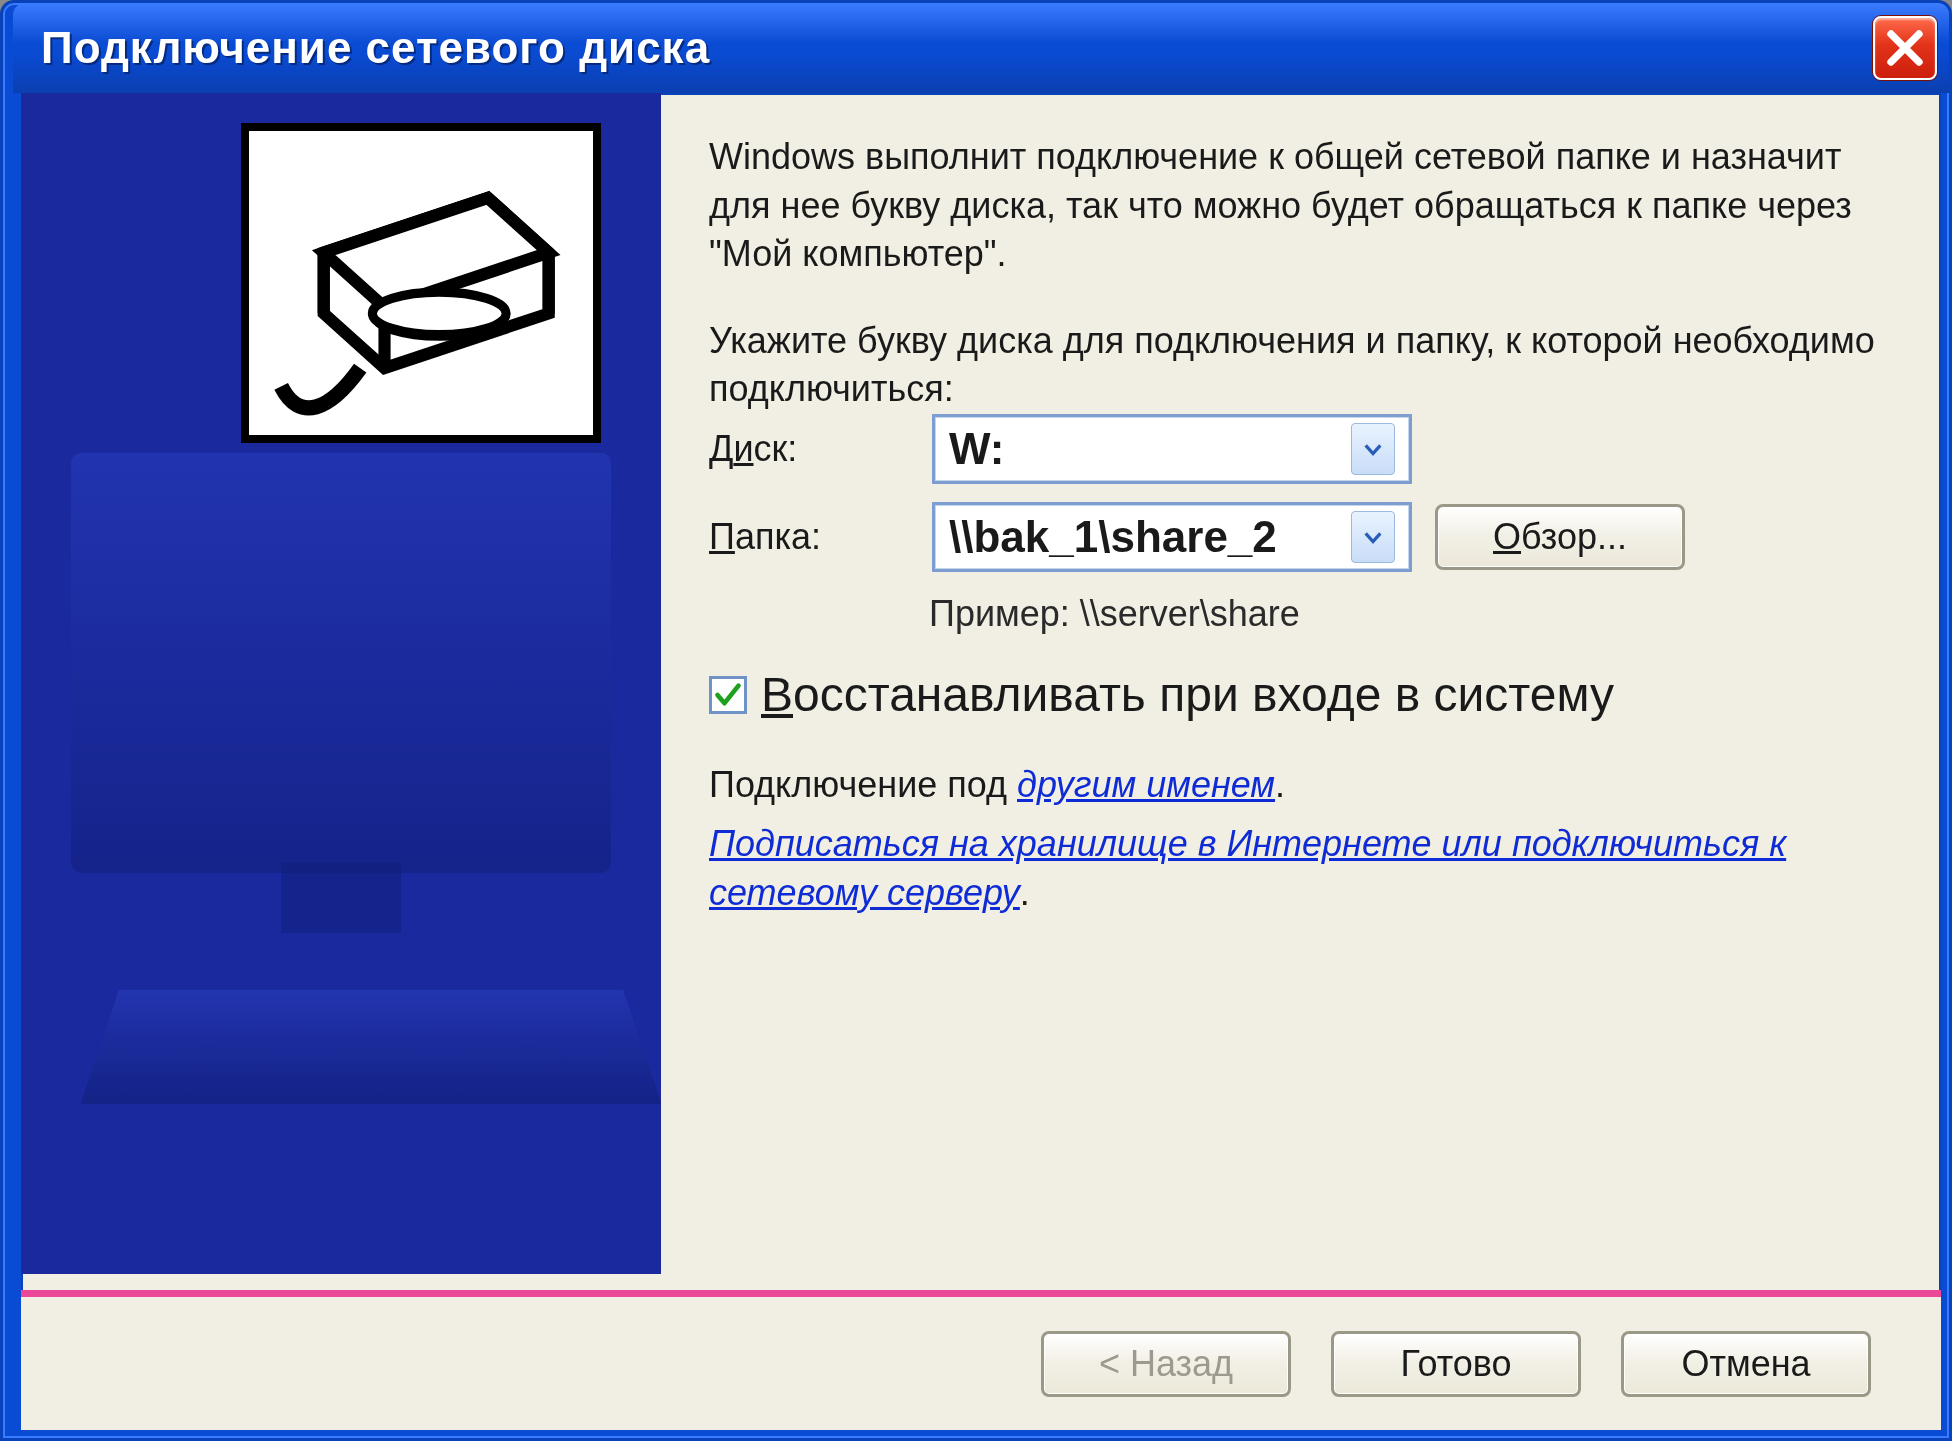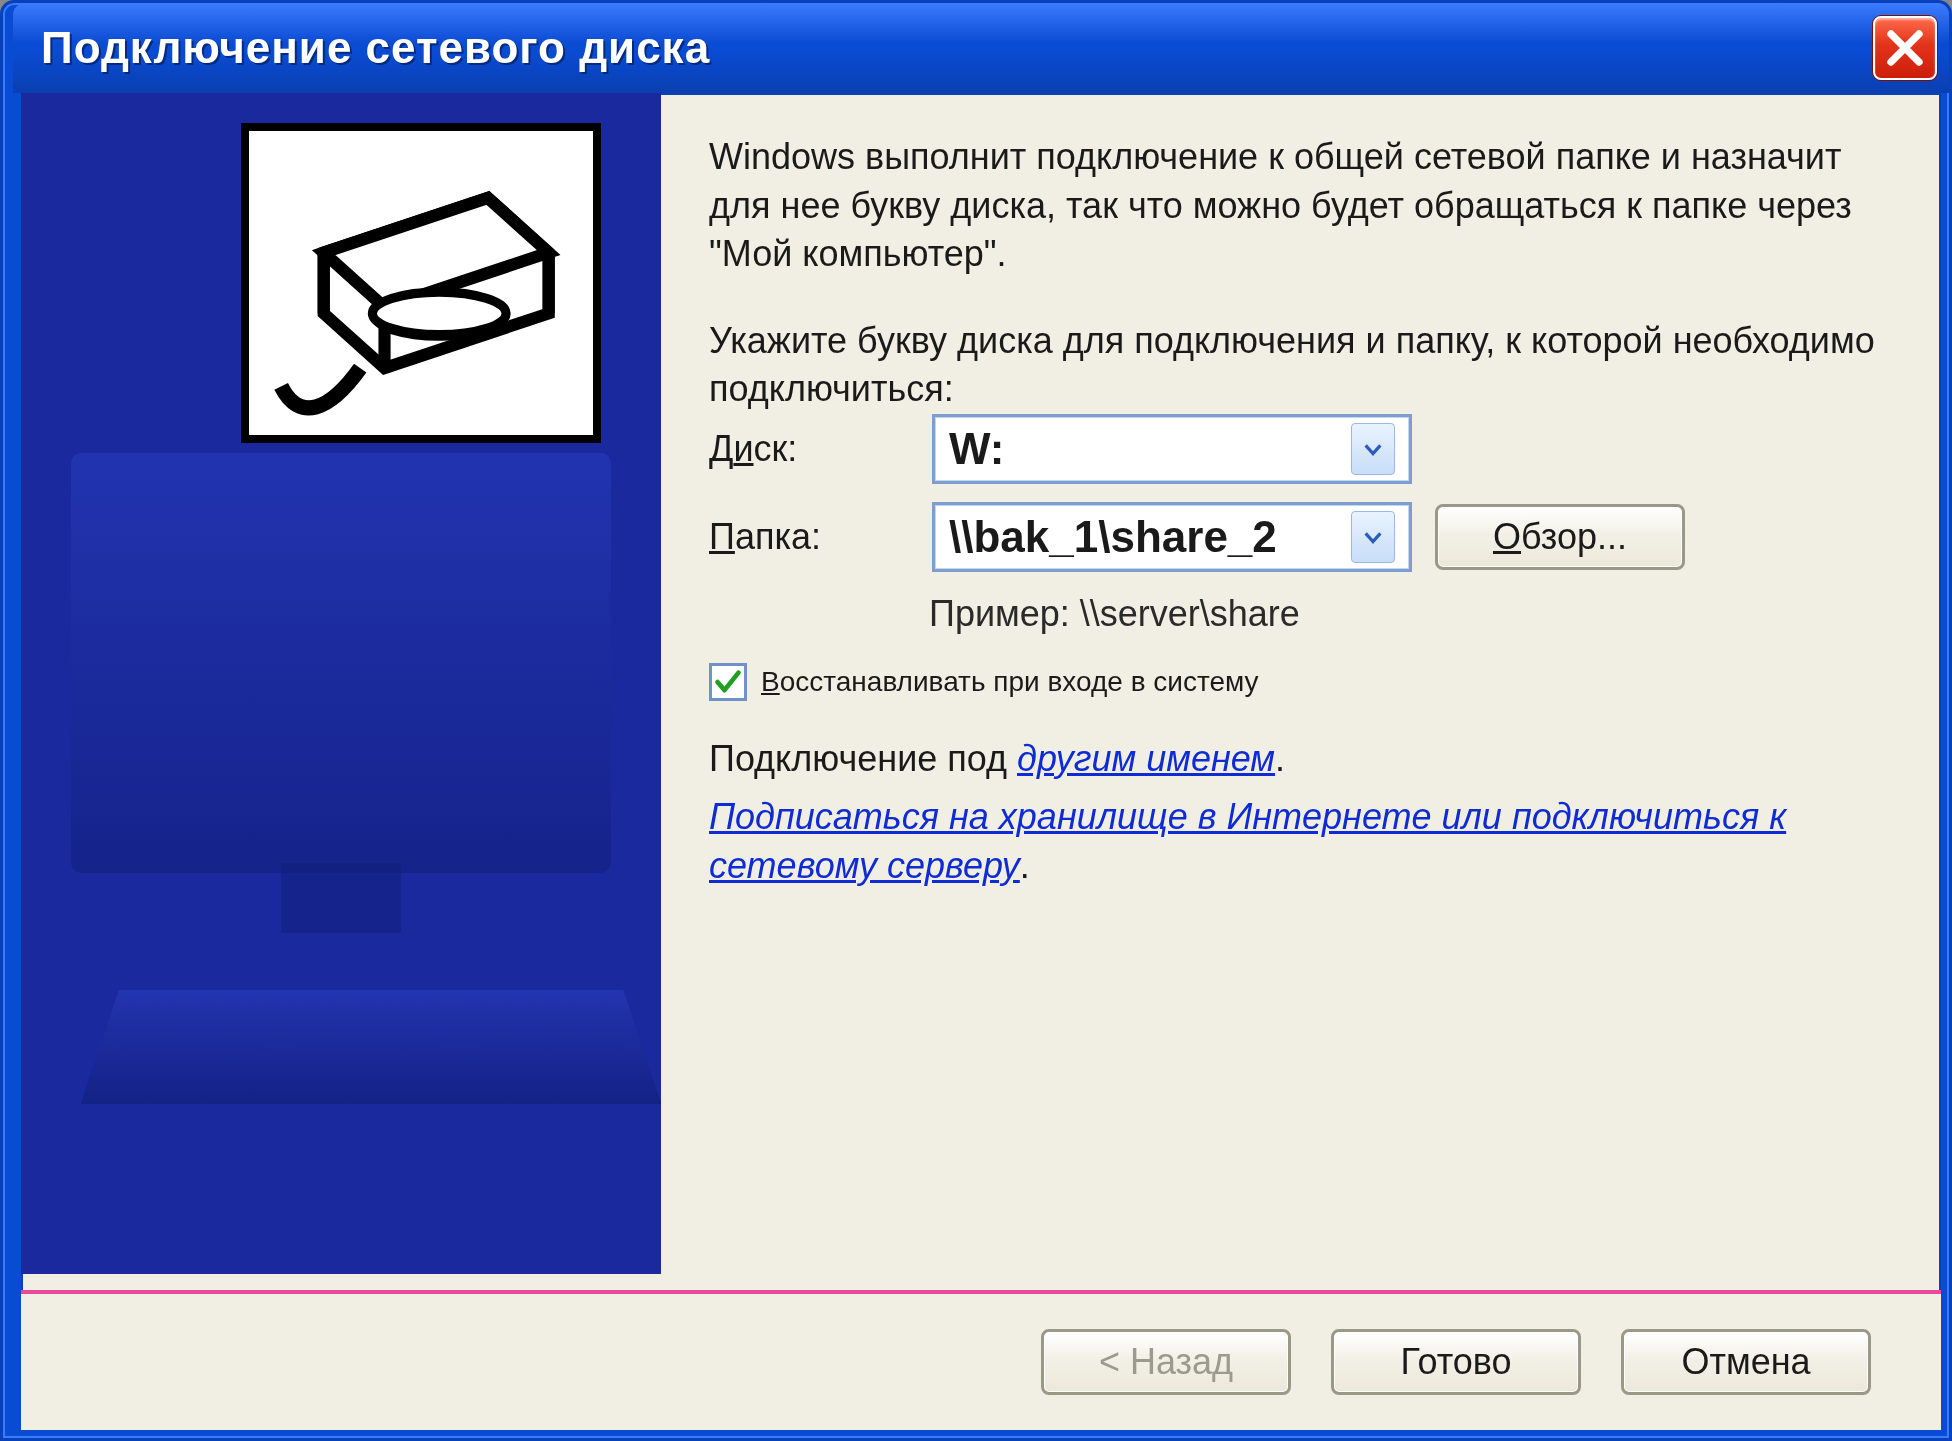--- a/index.html
+++ b/index.html
@@ -181,32 +181,32 @@
     gap: 14px;
     margin-bottom: 34px;
   }
   .checkbox {
     width: 38px; height: 38px;
     border: 3px solid #6f92c7;
     background: #fff;
     display:flex; align-items:center; justify-content:center;
   }
   .checkbox svg { width: 28px; height: 28px; }
-  .check-label { font-size: 28px; }
+  .check-label { font-size: 48px; }
   .check-label .ul { text-decoration: underline; }
   .linkline { margin-bottom: 10px; font-size: 36px; }
   .link {
     color: #0e2bd5;
     text-decoration: underline;
     cursor: pointer;
     font-style: italic;
   }
   .footer {
     height: 140px;
-    border-top: 4px solid #ec4899;
+    border-top: 7px solid #ec4899;
     display: flex;
     justify-content: flex-end;
     align-items: center;
     gap: 40px;
     padding: 0 70px;
     background: #f1eee3;
     margin-top: 16px;
   }
 </style>
 </head>

